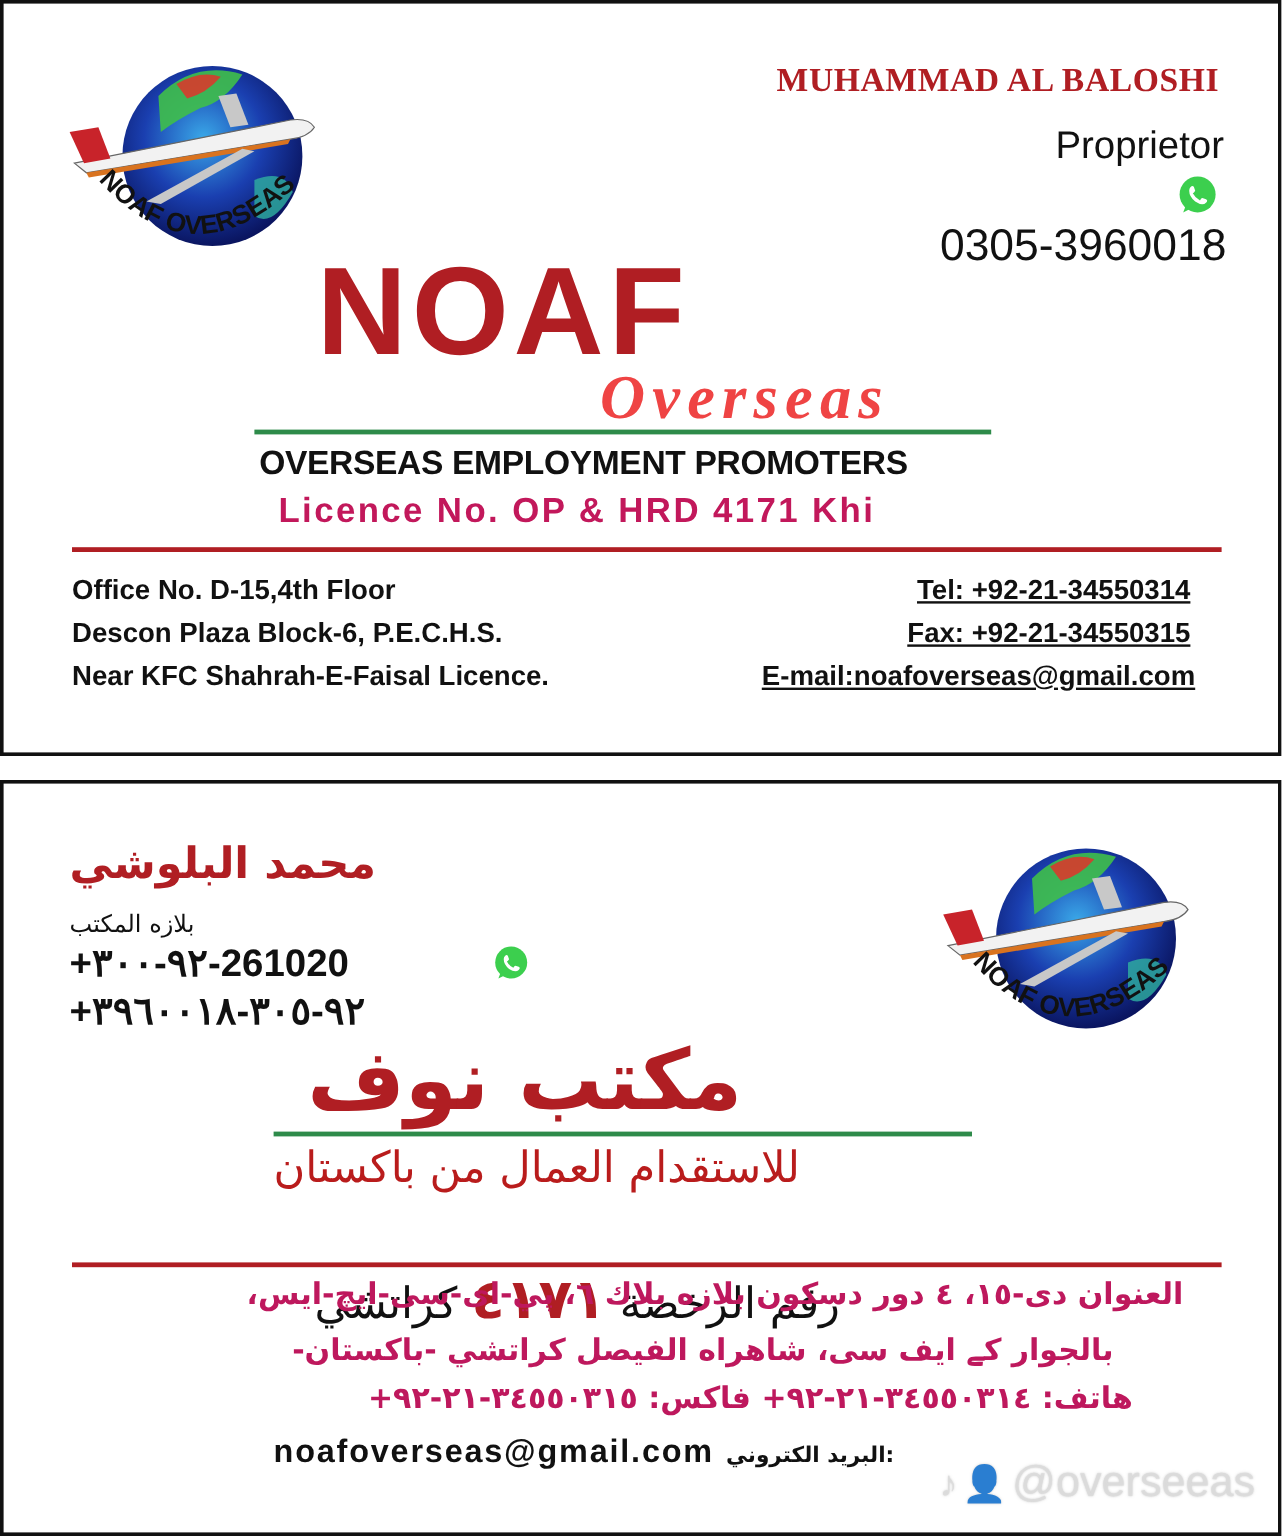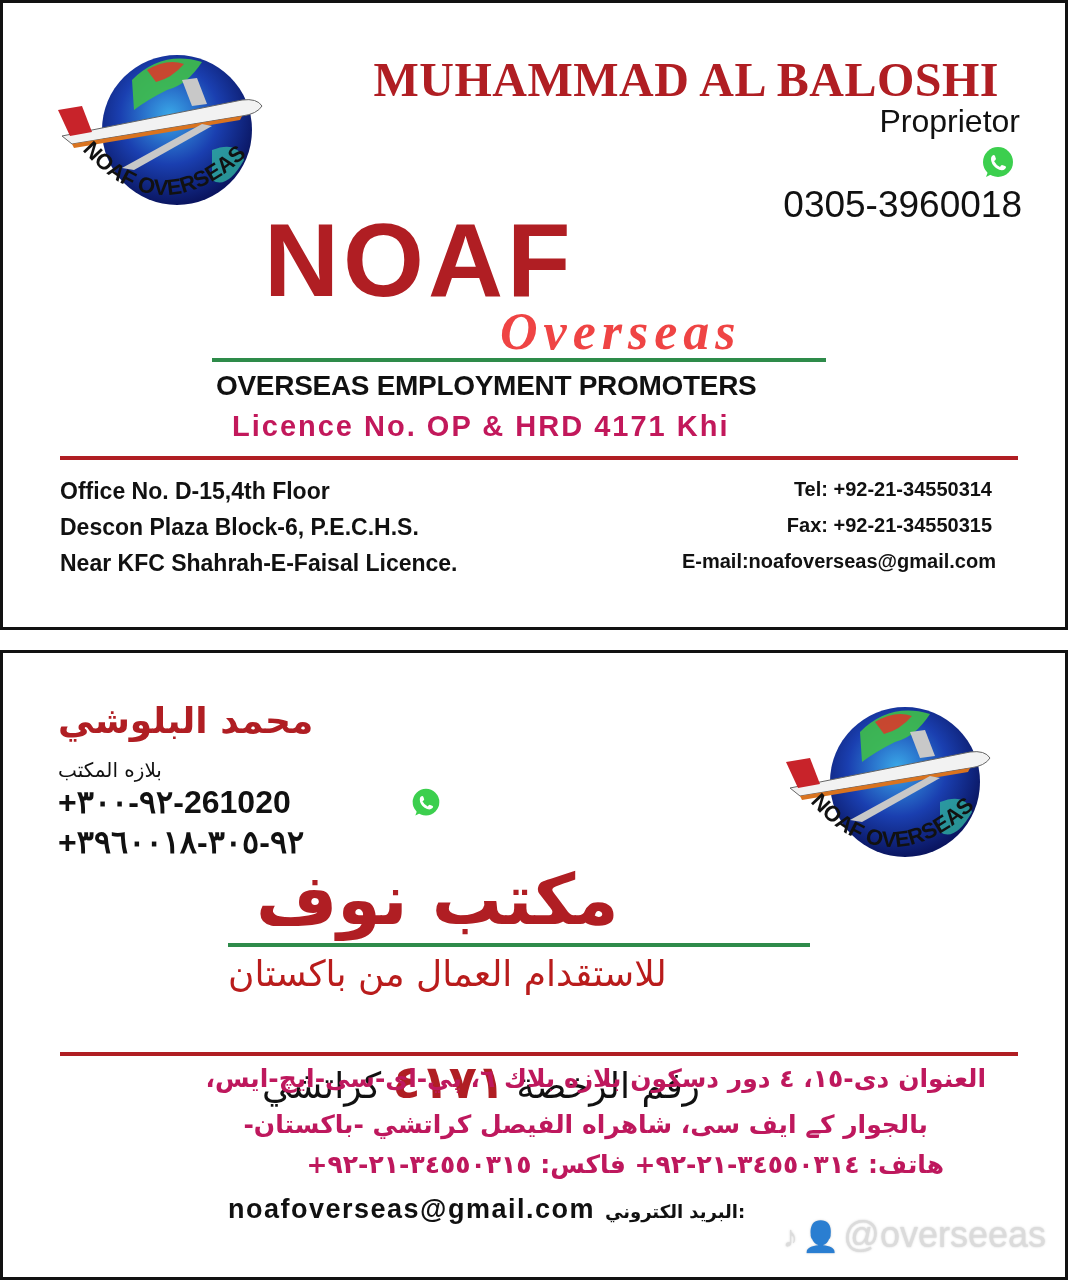--- a/index.html
+++ b/index.html
@@ -14,22 +14,22 @@
   .card-back { top: 650px; height: 630px; }
 
   .abs { position: absolute; }
 
   
   .logo { position: absolute; width: 240px; height: 190px; }
   .logo svg { width: 100%; height: 100%; }
 
   
   .name-en {
-    right: 69px; top: 52px; font-family: "Liberation Serif", serif; font-weight: bold;
-    font-size: 48px; color: #b01e23; letter-spacing: 0.5px; white-space: nowrap;
+    right: 52px; top: 52px; font-family: "Liberation Serif", serif; font-weight: bold;
+    font-size: 28px; color: #b01e23; letter-spacing: 0.5px; white-space: nowrap;
   }
   .role-en { right: 48px; top: 103px; font-size: 32px; color: #111; }
   .phone-en { right: 46px; font-size: 37px; color: #111; white-space: nowrap; }
   .phone-en.p1 { top: 143px; }
   .phone-en.p2 { top: 184px; }
   .wa-icon { width: 36px; height: 36px; display: inline-block; vertical-align: -5px; margin-right: 6px; }
 
   .brand-big {
     left: 264px; top: 208px; font-size: 104px; font-weight: bold; color: #b01e23;
     letter-spacing: 4px; line-height: 1;
@@ -47,21 +47,21 @@
     left: 232px; top: 410px; font-size: 29px; font-weight: bold; color: #c2185b;
     white-space: nowrap; letter-spacing: 2px;
   }
   .rule-red { left: 60px; width: 958px; height: 4px; background: #b01e23; }
   .rule-red.front { top: 456px; }
 
   .addr { left: 60px; font-size: 23px; font-weight: bold; color: #111; white-space: nowrap; }
   .addr.a1 { top: 478px; }
   .addr.a2 { top: 514px; }
   .addr.a3 { top: 550px; }
-  .contact { right: 76px; font-size: 20px; font-weight: bold; color: #111; white-space: nowrap; text-align: right; }
+  .contact { right: 76px; font-size: 23px; font-weight: bold; color: #111; white-space: nowrap; text-align: right; text-decoration: underline; }
   .contact.c1 { top: 478px; }
   .contact.c2 { top: 514px; }
   .contact.c3 { top: 550px; right: 72px; }
 
   
   .ar { direction: rtl; font-family: "DejaVu Sans", sans-serif; white-space: nowrap; }
   .name-ar { left: 58px; top: 700px; font-size: 36px; font-weight: bold; color: #b01e23; }
   .role-ar { left: 58px; top: 758px; font-size: 20px; color: #111; }
   .phone-ar { left: 58px; font-size: 32px; font-weight: bold; color: #111; direction: ltr; letter-spacing: 4px; }
   .phone-ar.p1 { top: 783px; }

